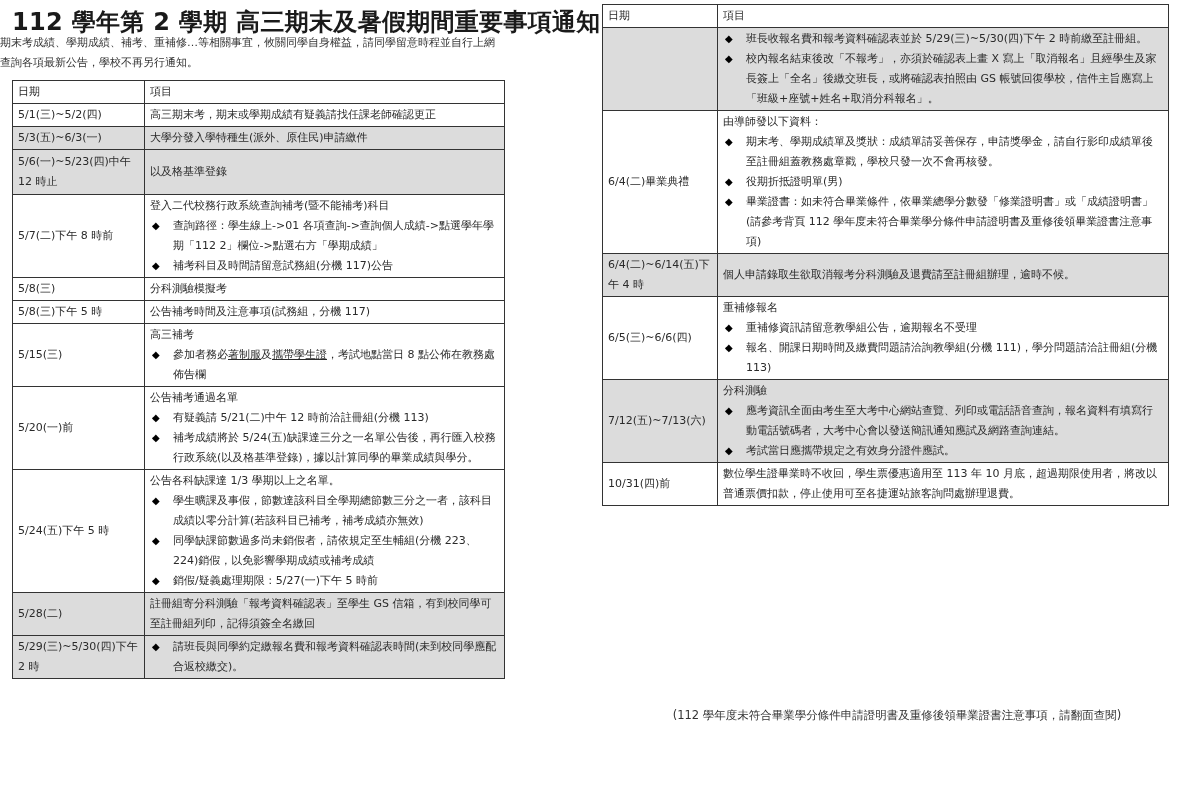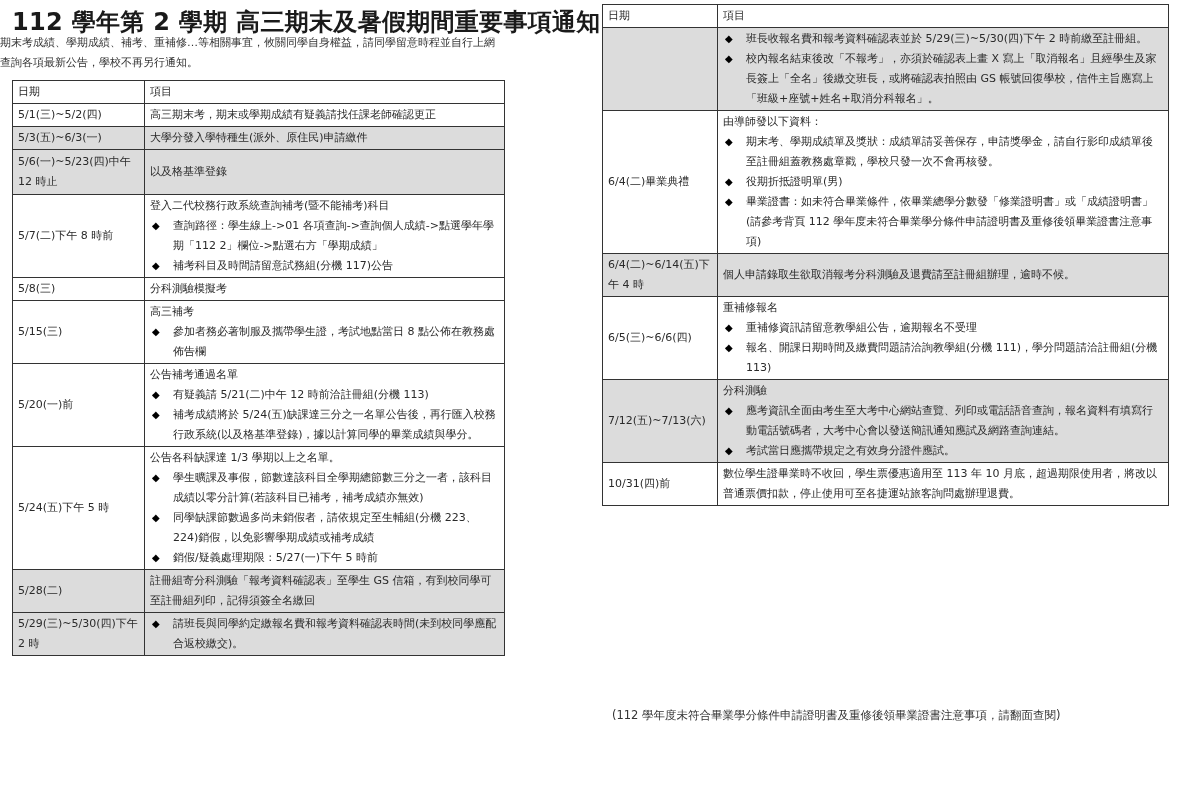--- a/index.html
+++ b/index.html
@@ -31,25 +31,25 @@
   #left-table col.c1 { width: 132px; }
   #right-table { left: 602px; top: 4px; width: 567px; }
   #right-table col.c1 { width: 115px; }
 
   .cell-title { display: block; }
   ul.bullets { list-style: none; }
   ul.bullets li { position: relative; padding-left: 23px; }
   ul.bullets li .dia {
     position: absolute; left: 2px; top: 0; font-size: 10px; color: #000;
   }
-  .u { }
+  .u { text-decoration: underline; }
 
   .footnote {
     position: absolute; left: 612px; top: 708px; width: 570px;
-    font-size: 11.5px; color: #333; white-space: nowrap;
+    font-size: 11.5px; color: #333; white-space: nowrap; text-align: center;
   }
 </style>
 </head>
 <body>
 
 <div class="title">112 學年第 2 學期  高三期末及暑假期間重要事項通知</div>
 <div class="intro">期末考成績、學期成績、補考、重補修…等相關事宜，攸關同學自身權益，請同學留意時程並自行上網查詢各項最新公告，學校不再另行通知。</div>
 
 <table class="sched" id="left-table">
   <colgroup>
@@ -94,20 +94,26 @@
       </td>
     </tr>
 
     <tr>
       <td>5/8(三)</td>
       <td>
           <span class="cell-title">分科測驗模擬考</span>
         </td>
     </tr>
 
+    <tr>
+      <td>5/8(三)下午 5 時</td>
+      <td>
+          <span class="cell-title">公告補考時間及注意事項(試務組，分機 117)</span>
+        </td>
+    </tr>
 
     <tr>
       <td>5/15(三)</td>
       <td>
         <span class="cell-title">高三補考</span>
         <ul class="bullets">
           <li><span class="dia">◆</span><span>參加者務必</span><span class="u">著制服</span><span>及</span><span class="u">攜帶學生證</span><span>，考試地點當日 8 點公佈在教務處佈告欄</span></li>
         </ul>
       </td>
     </tr>

